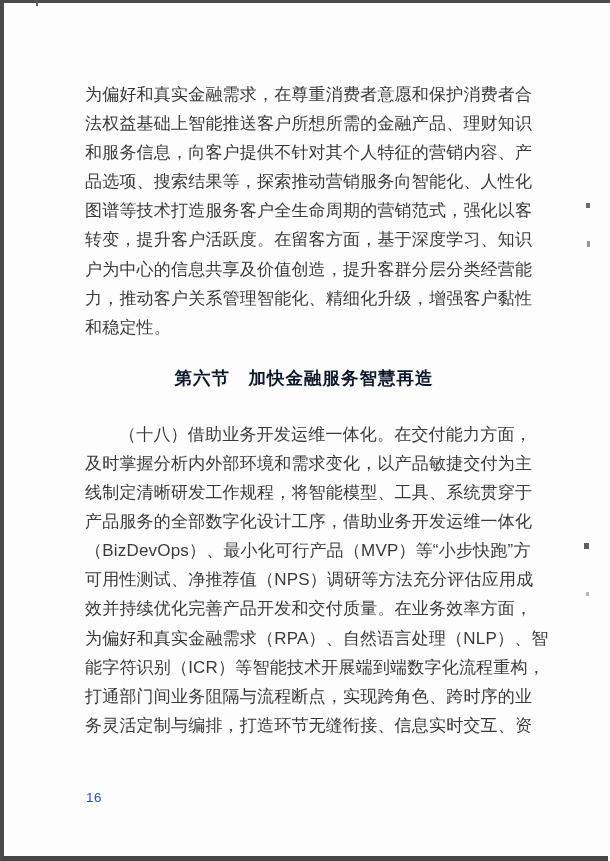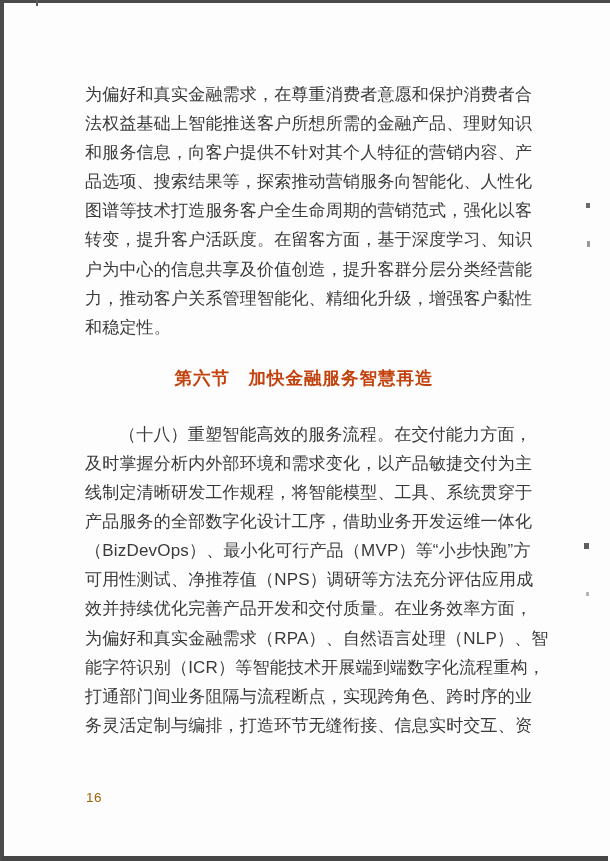--- a/index.html
+++ b/index.html
@@ -53,29 +53,29 @@
   .para-2 .line:first-child {
     text-indent: 2em;
   }
   .section-heading {
     margin-top: 22px;
     margin-bottom: 27px;
     font-size: 17.5px;
     line-height: 29px;
     font-weight: bold;
     text-align: center;
-    color: #c2410c;
+    color: #0f172a;
     letter-spacing: 1px;
   }
   .page-number {
     position: absolute;
     left: 86px;
     top: 790px;
     font-size: 13.5px;
-    color: #a16207;
+    color: #1d4ed8;
     letter-spacing: 0.5px;
   }
 </style>
 </head>
 <body>
 
 <div class="page">
 
   <div class="edge edge-left"></div>
   <div class="edge edge-top"></div>
@@ -96,21 +96,21 @@
         <div class="line">图谱等技术打造服务客户全生命周期的营销范式，强化以客</div>
         <div class="line">转变，提升客户活跃度。在留客方面，基于深度学习、知识</div>
         <div class="line">户为中心的信息共享及价值创造，提升客群分层分类经营能</div>
         <div class="line">力，推动客户关系管理智能化、精细化升级，增强客户黏性</div>
         <div class="line">和稳定性。</div>
       </div>
 
     <div class="section-heading">第六节　加快金融服务智慧再造</div>
 
     <div class="para para-2">
-        <div class="line">（十八）重塑智能高效的服务流程。在交付能力方面，</div>
+        <div class="line">（十八）借助业务开发运维一体化。在交付能力方面，</div>
         <div class="line">及时掌握分析内外部环境和需求变化，以产品敏捷交付为主</div>
         <div class="line">线制定清晰研发工作规程，将智能模型、工具、系统贯穿于</div>
         <div class="line">产品服务的全部数字化设计工序，借助业务开发运维一体化</div>
         <div class="line">（BizDevOps）、最小化可行产品（MVP）等“小步快跑”方</div>
         <div class="line">可用性测试、净推荐值（NPS）调研等方法充分评估应用成</div>
         <div class="line">效并持续优化完善产品开发和交付质量。在业务效率方面，</div>
         <div class="line">为偏好和真实金融需求（RPA）、自然语言处理（NLP）、智</div>
         <div class="line">能字符识别（ICR）等智能技术开展端到端数字化流程重构，</div>
         <div class="line">打通部门间业务阻隔与流程断点，实现跨角色、跨时序的业</div>
         <div class="line">务灵活定制与编排，打造环节无缝衔接、信息实时交互、资</div>

